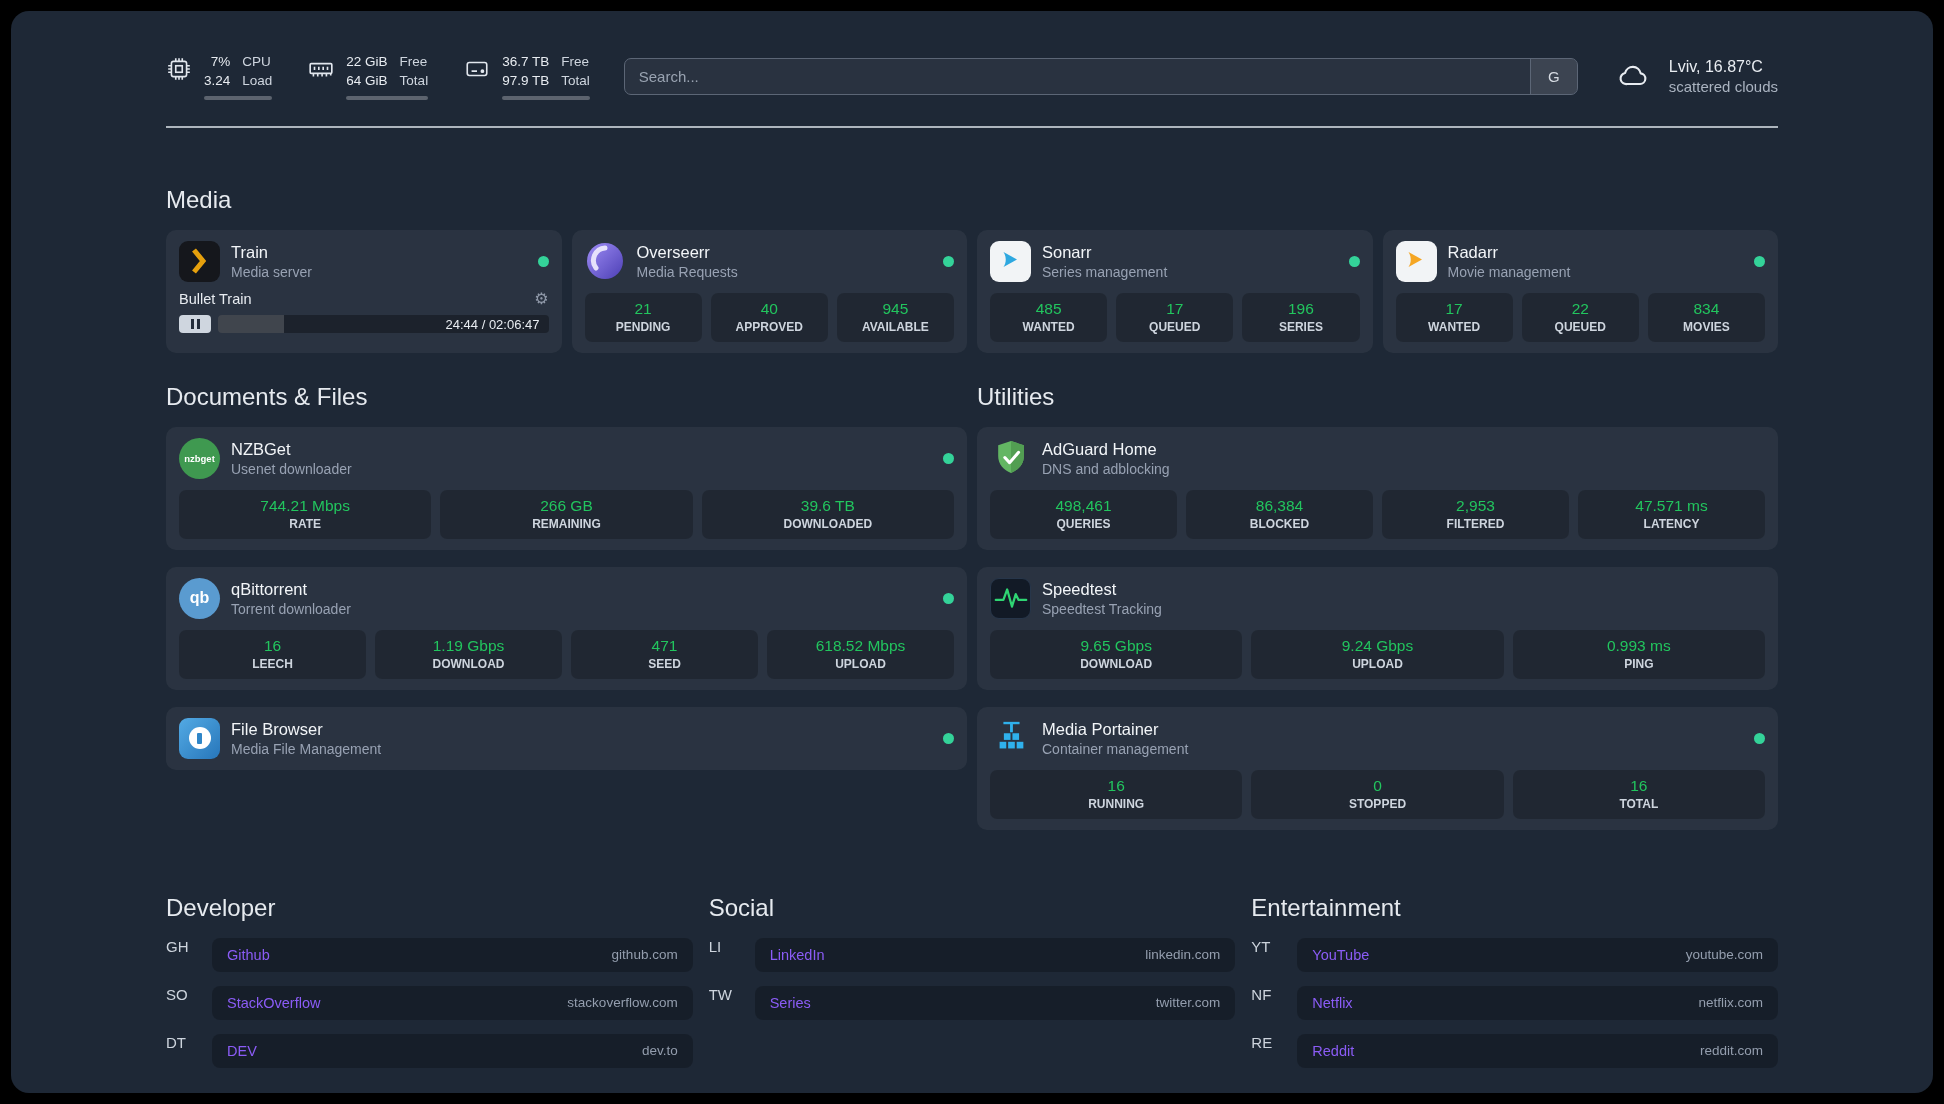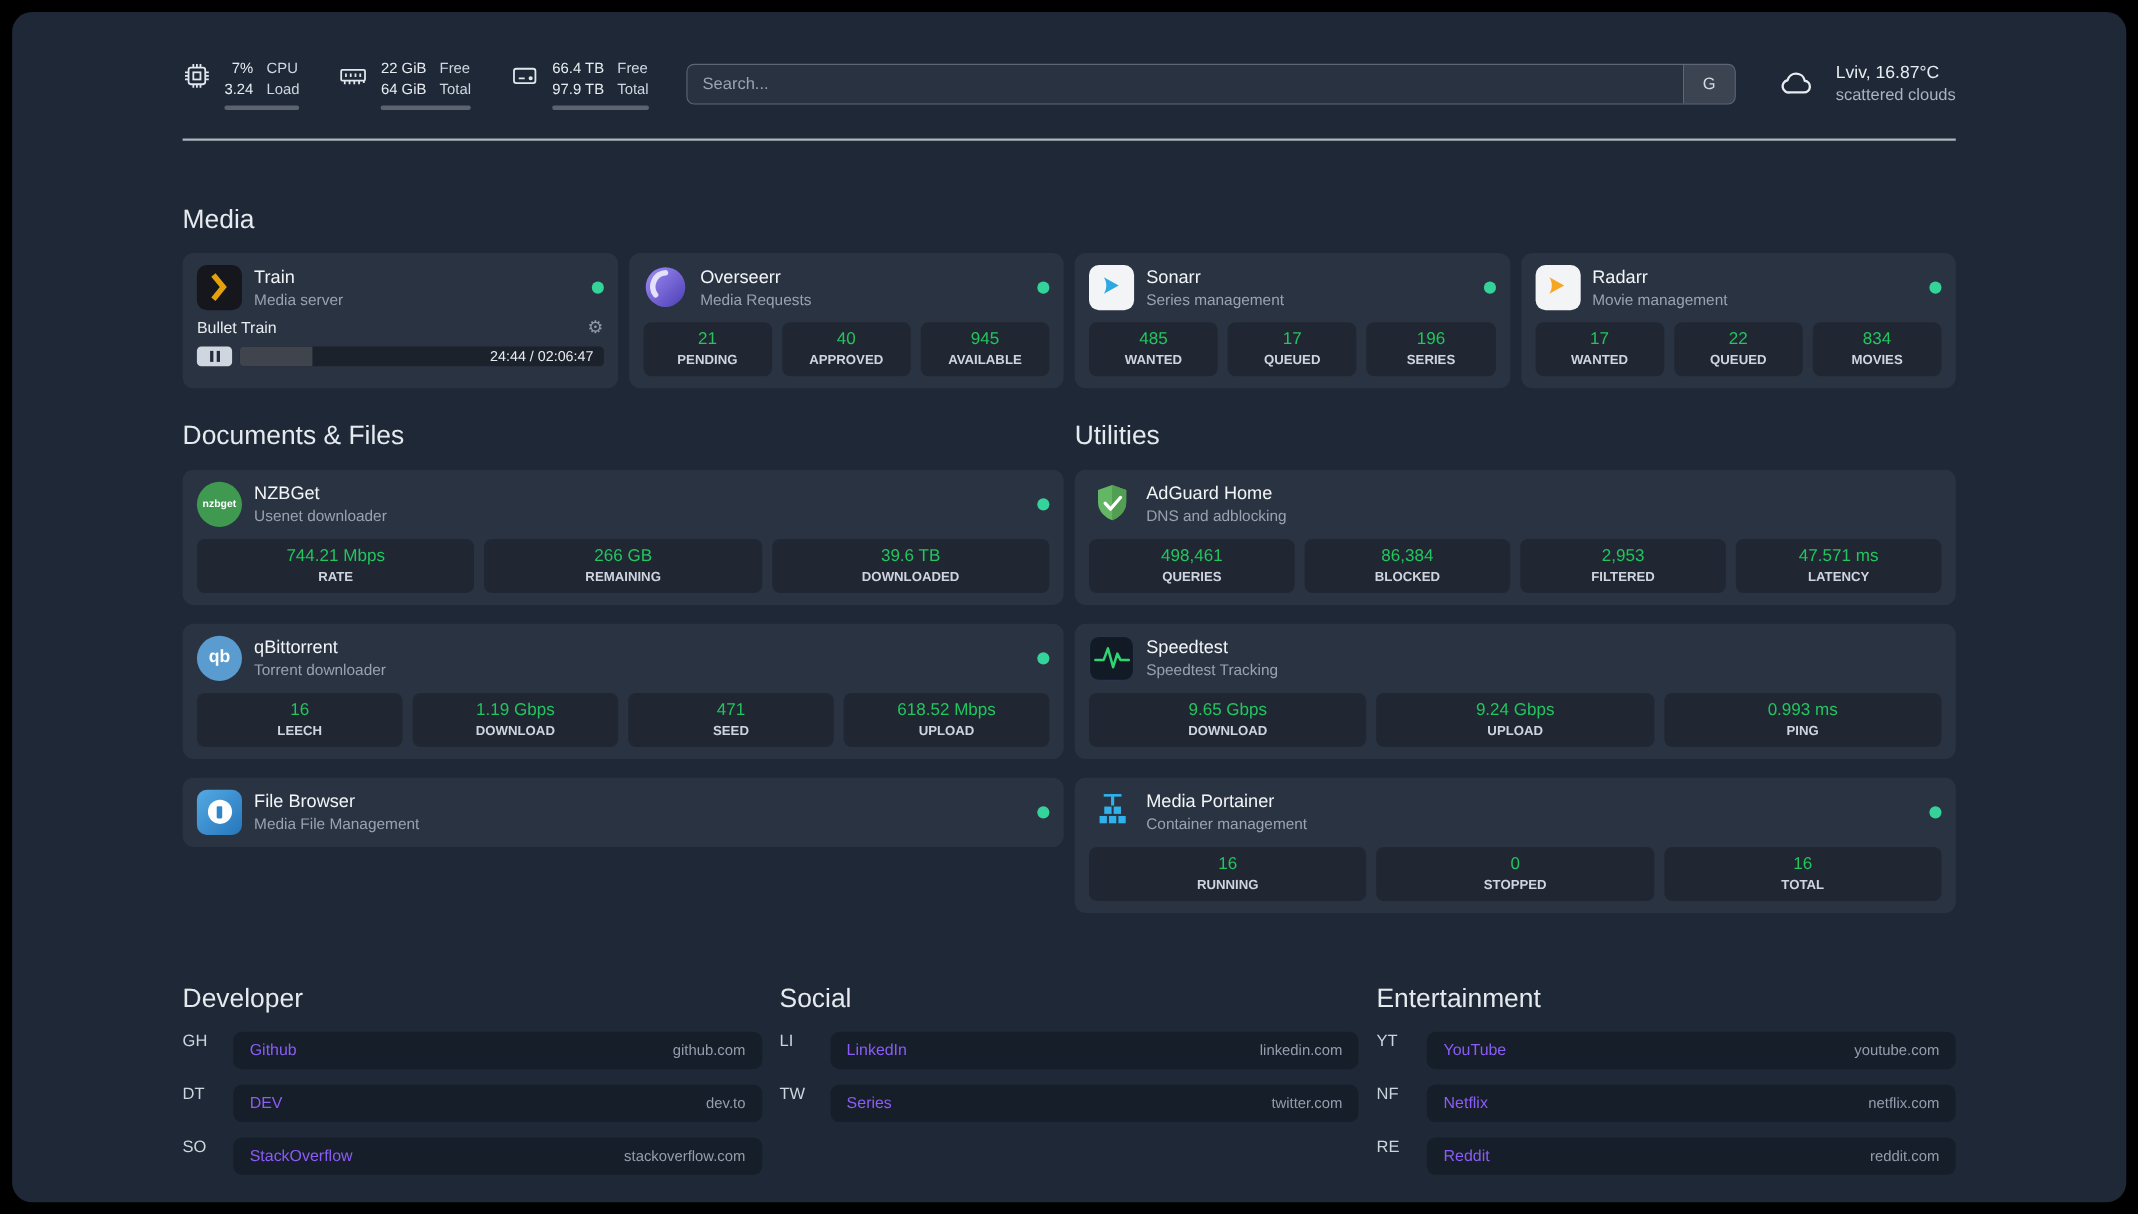--- a/index.html
+++ b/index.html
@@ -126,21 +126,21 @@
 
         <div class="resource">
           <span class="res-icon">
             <svg width="26" height="26" viewBox="0 0 24 24" fill="none" stroke="currentColor" stroke-width="1.5">
               <rect x="3" y="6" width="18" height="12" rx="2"></rect>
               <path d="M7 14h5"></path>
                 <circle cx="17" cy="14" r="1" fill="currentColor"></circle>
             </svg>
           </span>
           <div class="res-grid">
-            <span class="res-num">66.4 TB</span>
+            <span class="res-num">36.7 TB</span>
             <span class="res-lab">Free</span>
             <span class="res-num">97.9 TB</span>
             <span class="res-lab">Total</span>
             <span class="res-bar"><span class="res-fill" style="width: 47%;"></span></span>
           </div>
         </div>
       </div>
 
       <div class="search">
         <input type="text" placeholder="Search..." style="">
@@ -482,31 +482,31 @@
         <div class="sec-title">Developer</div>
         <div class="bm-rows">
           <div class="bm-row">
             <span class="bm-abbr">GH</span>
             <div class="bm-pill">
               <span class="bm-name">Github</span>
               <span class="bm-url">github.com</span>
             </div>
           </div>
           <div class="bm-row">
+            <span class="bm-abbr">SO</span>
+            <div class="bm-pill">
+              <span class="bm-name">StackOverflow</span>
+              <span class="bm-url">stackoverflow.com</span>
+            </div>
+          </div>
+          <div class="bm-row">
             <span class="bm-abbr">DT</span>
             <div class="bm-pill">
               <span class="bm-name">DEV</span>
               <span class="bm-url">dev.to</span>
-            </div>
-          </div>
-          <div class="bm-row">
-            <span class="bm-abbr">SO</span>
-            <div class="bm-pill">
-              <span class="bm-name">StackOverflow</span>
-              <span class="bm-url">stackoverflow.com</span>
             </div>
           </div>
         </div>
       </div>
 
       <div class="bm-group">
         <div class="sec-title">Social</div>
         <div class="bm-rows">
           <div class="bm-row">
             <span class="bm-abbr">LI</span>

